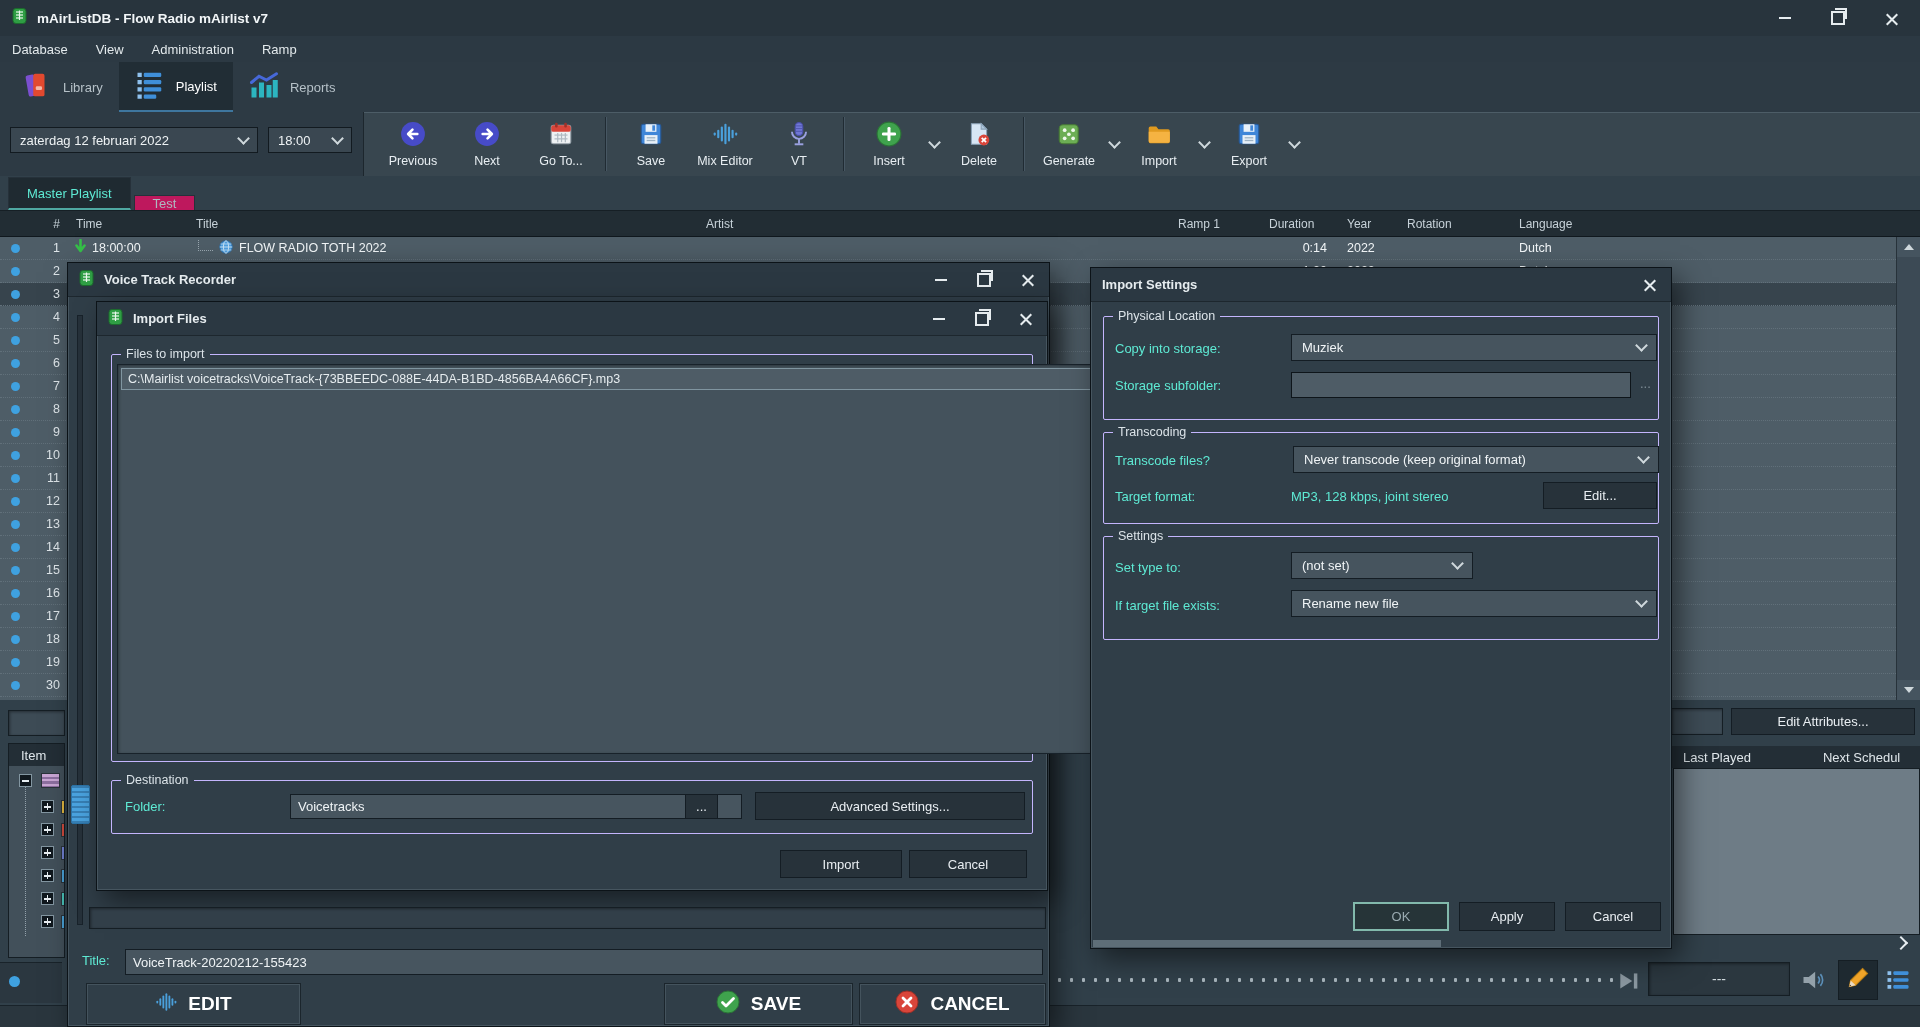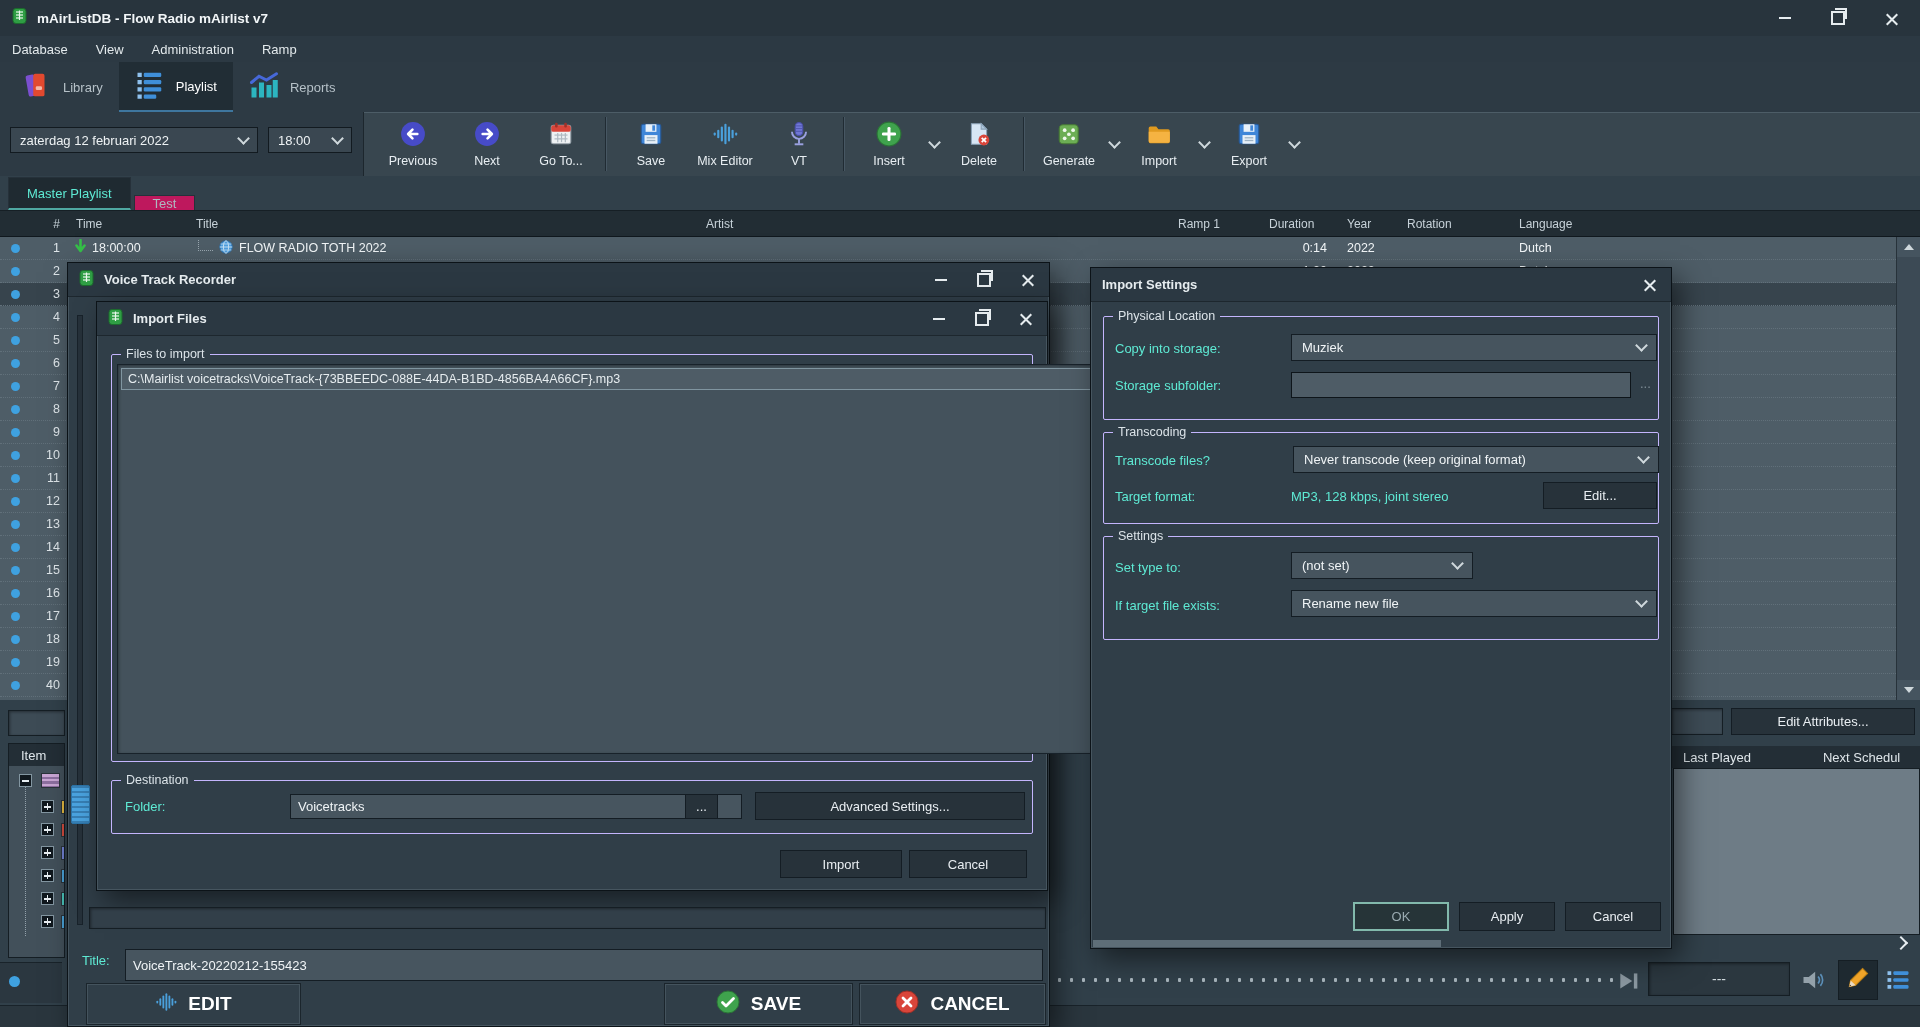--- a/index.html
+++ b/index.html
@@ -642,21 +642,21 @@
         <div class="c durc"></div>
         <div class="c yearc"></div>
         <div class="c"></div>
         <div class="c langc"></div>
         <div class="c"></div>
       </div>
       <div class="plrow pl-grid">
         <div class="c dotc">
           <span class="dot"></span>
         </div>
-        <div class="c numc">40</div>
+        <div class="c numc">30</div>
         <div class="c timec"></div>
         <div class="c titlec"></div>
         <div class="c"></div>
         <div class="c"></div>
         <div class="c durc"></div>
         <div class="c yearc"></div>
         <div class="c"></div>
         <div class="c langc"></div>
         <div class="c"></div>
       </div>
@@ -870,21 +870,21 @@
       <input class="tin" style="left: 193px; top: 492px; width: 452px; height: 25px;" readonly="" value="Voicetracks">
       <div class="btn abs" style="left:588px;top:492px;width:33px;height:25px;">...</div>
       <div class="btn abs" style="left:658px;top:490px;width:270px;height:28px;">Advanced Settings...</div>
 
       <div class="btn abs" style="left:683px;top:548px;width:122px;height:28px;">Import</div>
       <div class="btn abs" style="left:812px;top:548px;width:118px;height:28px;">Cancel</div>
     </div>
 
     <div class="sunkbox" style="left:21px;top:644px;width:957px;height:22px;background:#323f49;"></div>
     <span class="flabel" style="left:14px;top:690px;">Title:</span>
-    <input class="tin" style="left: 57px; top: 686px; width: 918px; height: 32px;" readonly="" value="VoiceTrack-20220212-155423">
+    <input class="tin" style="left: 57px; top: 686px; width: 918px; height: 26px;" readonly="" value="VoiceTrack-20220212-155423">
 
     <div class="bigbtn" style="left:18px;top:720px;width:215px;height:42px;">
       <span id="editwave"><svg width="22" height="22" viewBox="0 0 24 24">
             <g fill="#4aa0dc">
               <rect x="1.5" y="10.5" width="2" height="3" rx="1"></rect>
               <rect x="4.8" y="8" width="2" height="8" rx="1"></rect>
               <rect x="8.1" y="5" width="2" height="14" rx="1"></rect>
               <rect x="11.4" y="2.5" width="2" height="19" rx="1"></rect>
               <rect x="14.7" y="5" width="2" height="14" rx="1"></rect>
               <rect x="18" y="8" width="2" height="8" rx="1"></rect>

